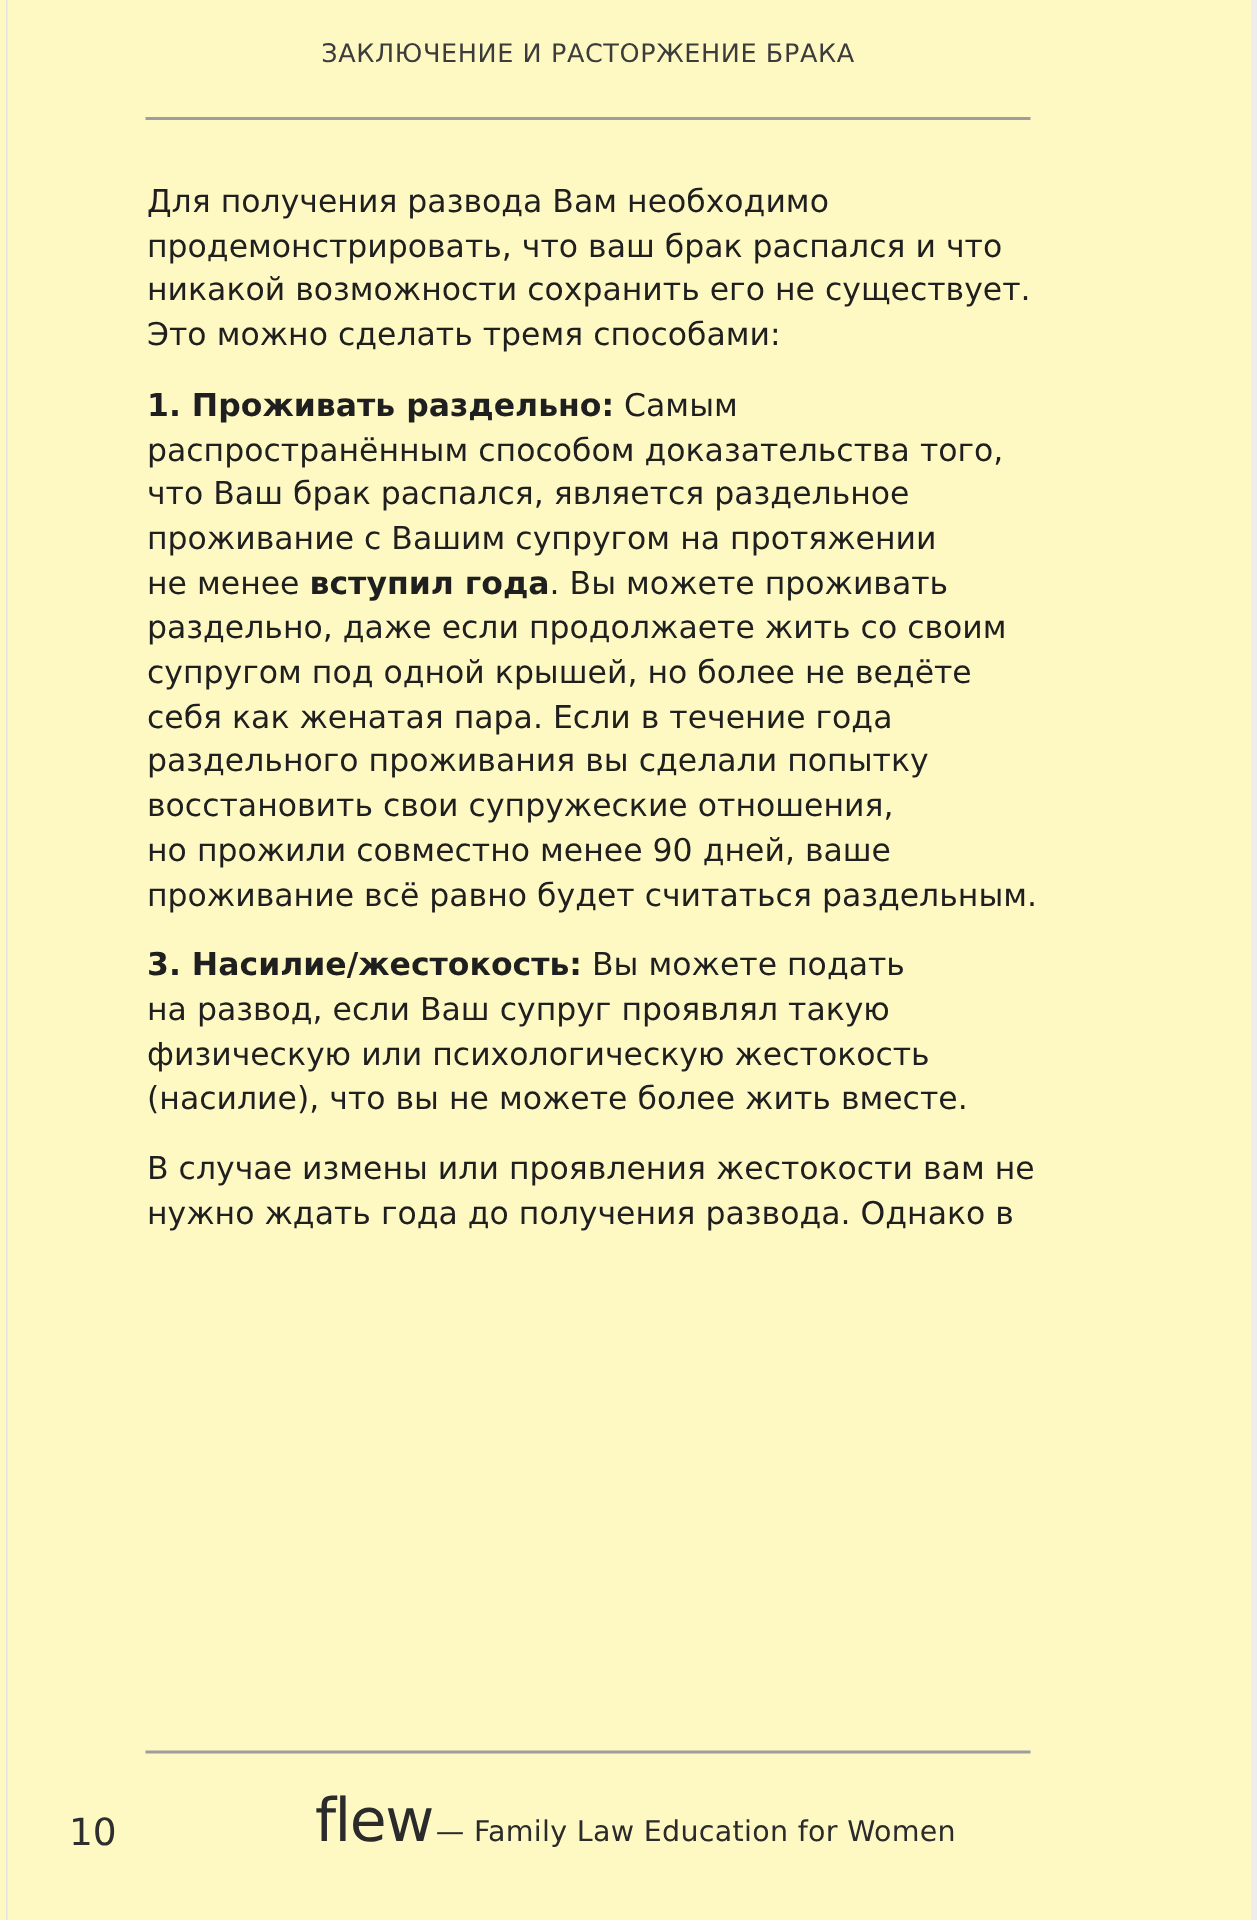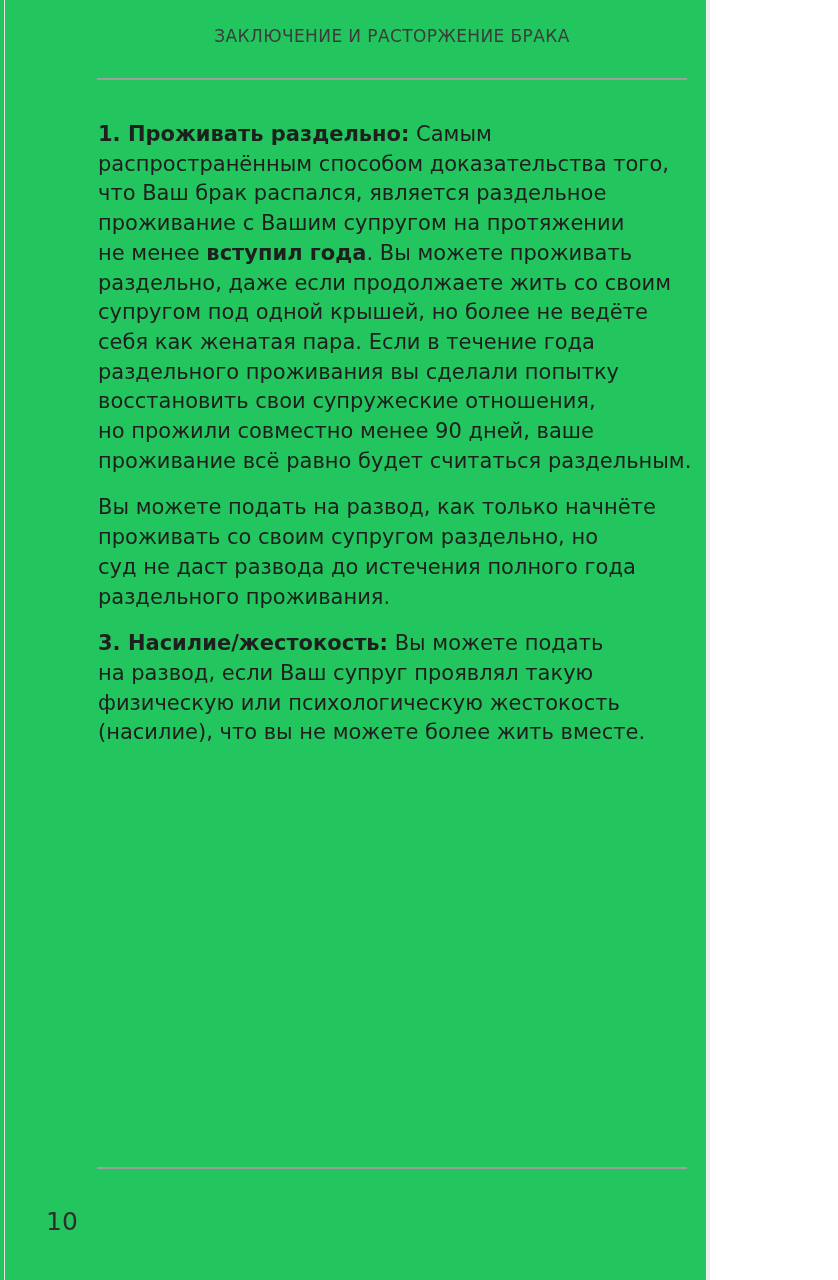--- a/index.html
+++ b/index.html
@@ -3,21 +3,21 @@
 <meta charset="utf-8">
 <style>
   html, body { margin: 0; padding: 0; }
   body {
     width: 838px; height: 1280px;
     background: #ffffff;
     font-family: "DejaVu Sans", "Liberation Sans", sans-serif;
     color: #1f1f1f;
     overflow: hidden;
   }
-  .page { position: relative; width: 710px; height: 1280px; background: #22c55e; }
+  .page { position: relative; width: 838px; height: 1280px; background: #fef9c3; }
 
   
   .edge-left  { position: absolute; left: 4px; top: 0; width: 1px; height: 100%; background: #e2e2e2; }
   .edge-right { position: absolute; right: 0; top: 0; width: 4px; height: 100%; background: #ededed; }
 
   .header-title {
     position: absolute; left: 97px; top: 26px; width: 590px;
     text-align: center;
     font-size: 17px; letter-spacing: 0.4px;
     color: #3c3c3c;
@@ -54,40 +54,46 @@
 <div class="page">
 
   <div class="edge-left"></div>
   <div class="edge-right"></div>
 
   <div class="header-title">ЗАКЛЮЧЕНИЕ И РАСТОРЖЕНИЕ БРАКА</div>
 
   <div class="rule rule-top"></div>
 
   <div class="body-text">
+      <p class="para"><span>Для получения развода Вам необходимо
+продемонстрировать, что ваш брак распался и что
+никакой возможности сохранить его не существует.
+Это можно сделать тремя способами:</span></p>
       <p class="para"><span class="b">1. Проживать раздельно:</span><span> Самым
 распространённым способом доказательства того,
 что Ваш брак распался, является раздельное
 проживание с Вашим супругом на протяжении
 не менее </span><span class="b">вступил года</span><span>. Вы можете проживать
 раздельно, даже если продолжаете жить со своим
 супругом под одной крышей, но более не ведёте
 себя как женатая пара. Если в течение года
 раздельного проживания вы сделали попытку
 восстановить свои супружеские отношения,
 но прожили совместно менее 90 дней, ваше
 проживание всё равно будет считаться раздельным.</span></p>
-      <p class="para"><span>Вы можете подать на развод, как только начнёте
-проживать со своим супругом раздельно, но
-суд не даст развода до истечения полного года
-раздельного проживания.</span></p>
       <p class="para"><span class="b">3. Насилие/жестокость:</span><span> Вы можете подать
 на развод, если Ваш супруг проявлял такую
 физическую или психологическую жестокость
 (насилие), что вы не можете более жить вместе.</span></p>
+      <p class="para"><span>В случае измены или проявления жестокости вам не
+нужно ждать года до получения развода. Однако в</span></p>
     </div>
 
   <div class="rule rule-bottom"></div>
 
   <div class="page-number">10</div>
 
+  <div class="footer-brand">
+    <span class="footer-logo">flew</span>
+    <span class="footer-tagline">— Family Law Education for Women</span>
+  </div>
 
 </div>
 
 </body></html>

